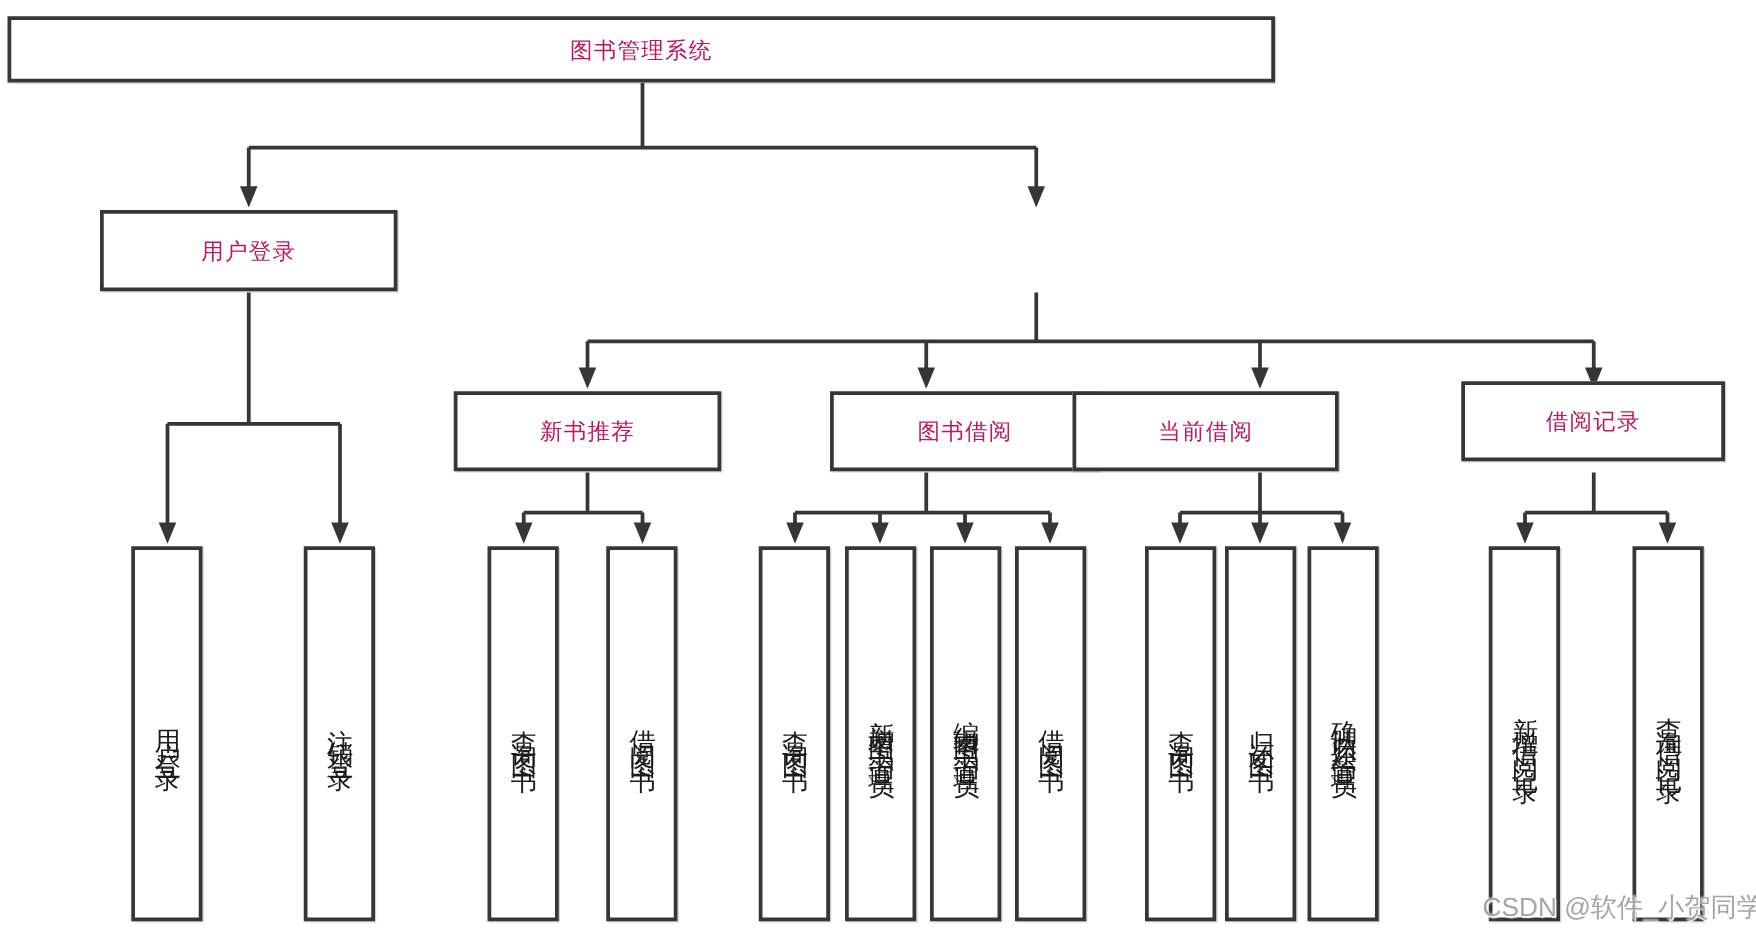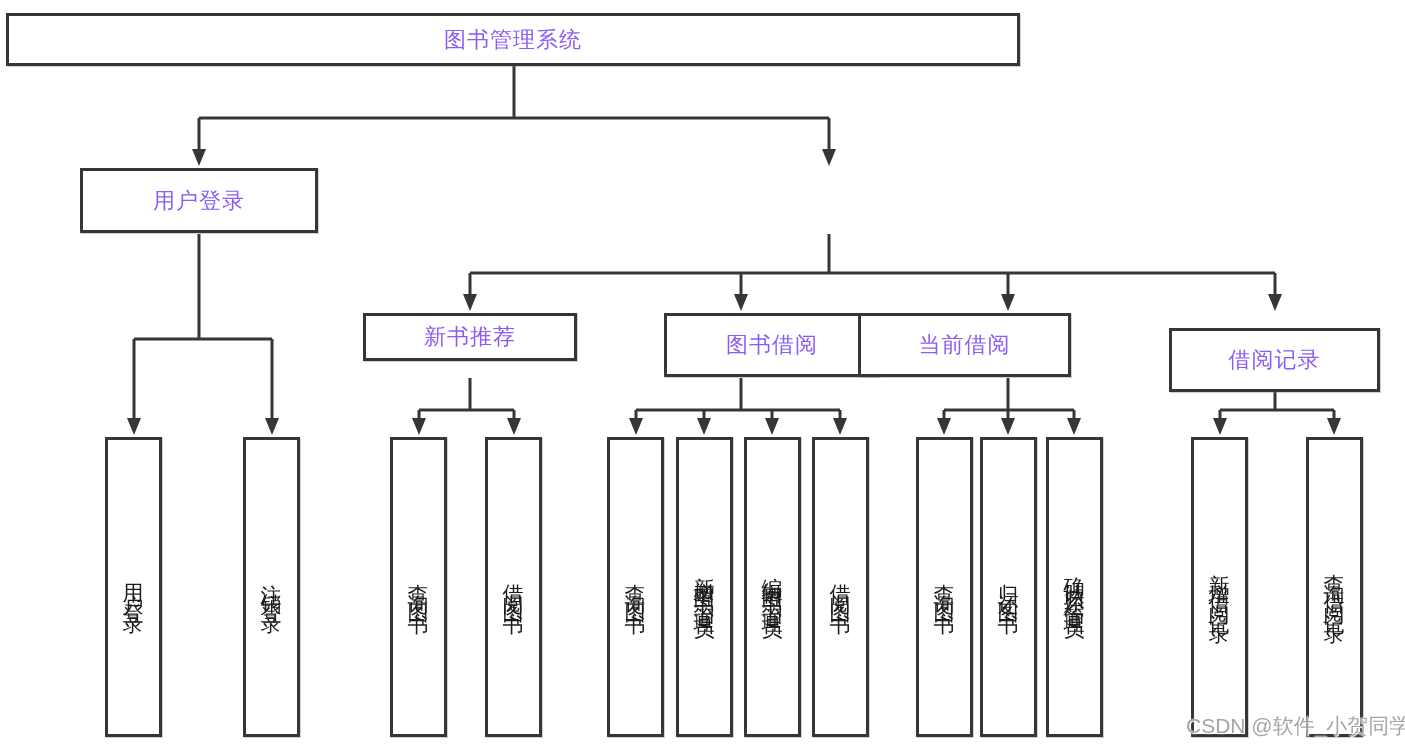--- a/index.html
+++ b/index.html
@@ -15,22 +15,22 @@
     position:absolute;
     background:#ffffff;
     border:3px solid #363636;
     box-sizing:border-box;
     display:flex;
     align-items:center;
     justify-content:center;
     box-shadow:1px 1px 0 rgba(120,120,120,.35);
   }
   .lbl{
-    color:#8b5cf6;
-    font-size:22px;
+    color:#be185d;
+    font-size:18px;
     letter-spacing:1px;
     white-space:nowrap;
     font-family:Liberation Serif, serif;
   }
   .leaf{width:57px;height:300px;}
   .vlbl{
     writing-mode:vertical-rl;
     text-orientation:mixed;
     color:#1c1c1c;
     font-size:21px;
@@ -75,30 +75,30 @@
   </svg>
 
   <div class="box" style="left:6px;top:13px;width:1014px;height:53px">
     <span class="lbl">图书管理系统</span>
   </div>
 
   <div class="box" style="left:80px;top:168px;width:238px;height:65px">
     <span class="lbl">用户登录</span>
   </div>
 
-  <div class="box" style="left:363px;top:313px;width:214px;height:48px">
+  <div class="box" style="left:363px;top:313px;width:214px;height:64px">
     <span class="lbl">新书推荐</span>
   </div>
   <div class="box" style="left:664px;top:313px;width:216px;height:64px">
     <span class="lbl">图书借阅</span>
   </div>
   <div class="box" style="left:858px;top:313px;width:213px;height:64px">
     <span class="lbl">当前借阅</span>
   </div>
-  <div class="box" style="left:1169px;top:328px;width:211px;height:64px">
+  <div class="box" style="left:1169px;top:305px;width:211px;height:64px">
     <span class="lbl">借阅记录</span>
   </div>
 
   <div class="box leaf" style="left:105px;top:437px">
     <span class="vlbl">用户登录</span>
   </div>
   <div class="box leaf" style="left:243px;top:437px">
     <span class="vlbl">注销登录</span>
   </div>
 

